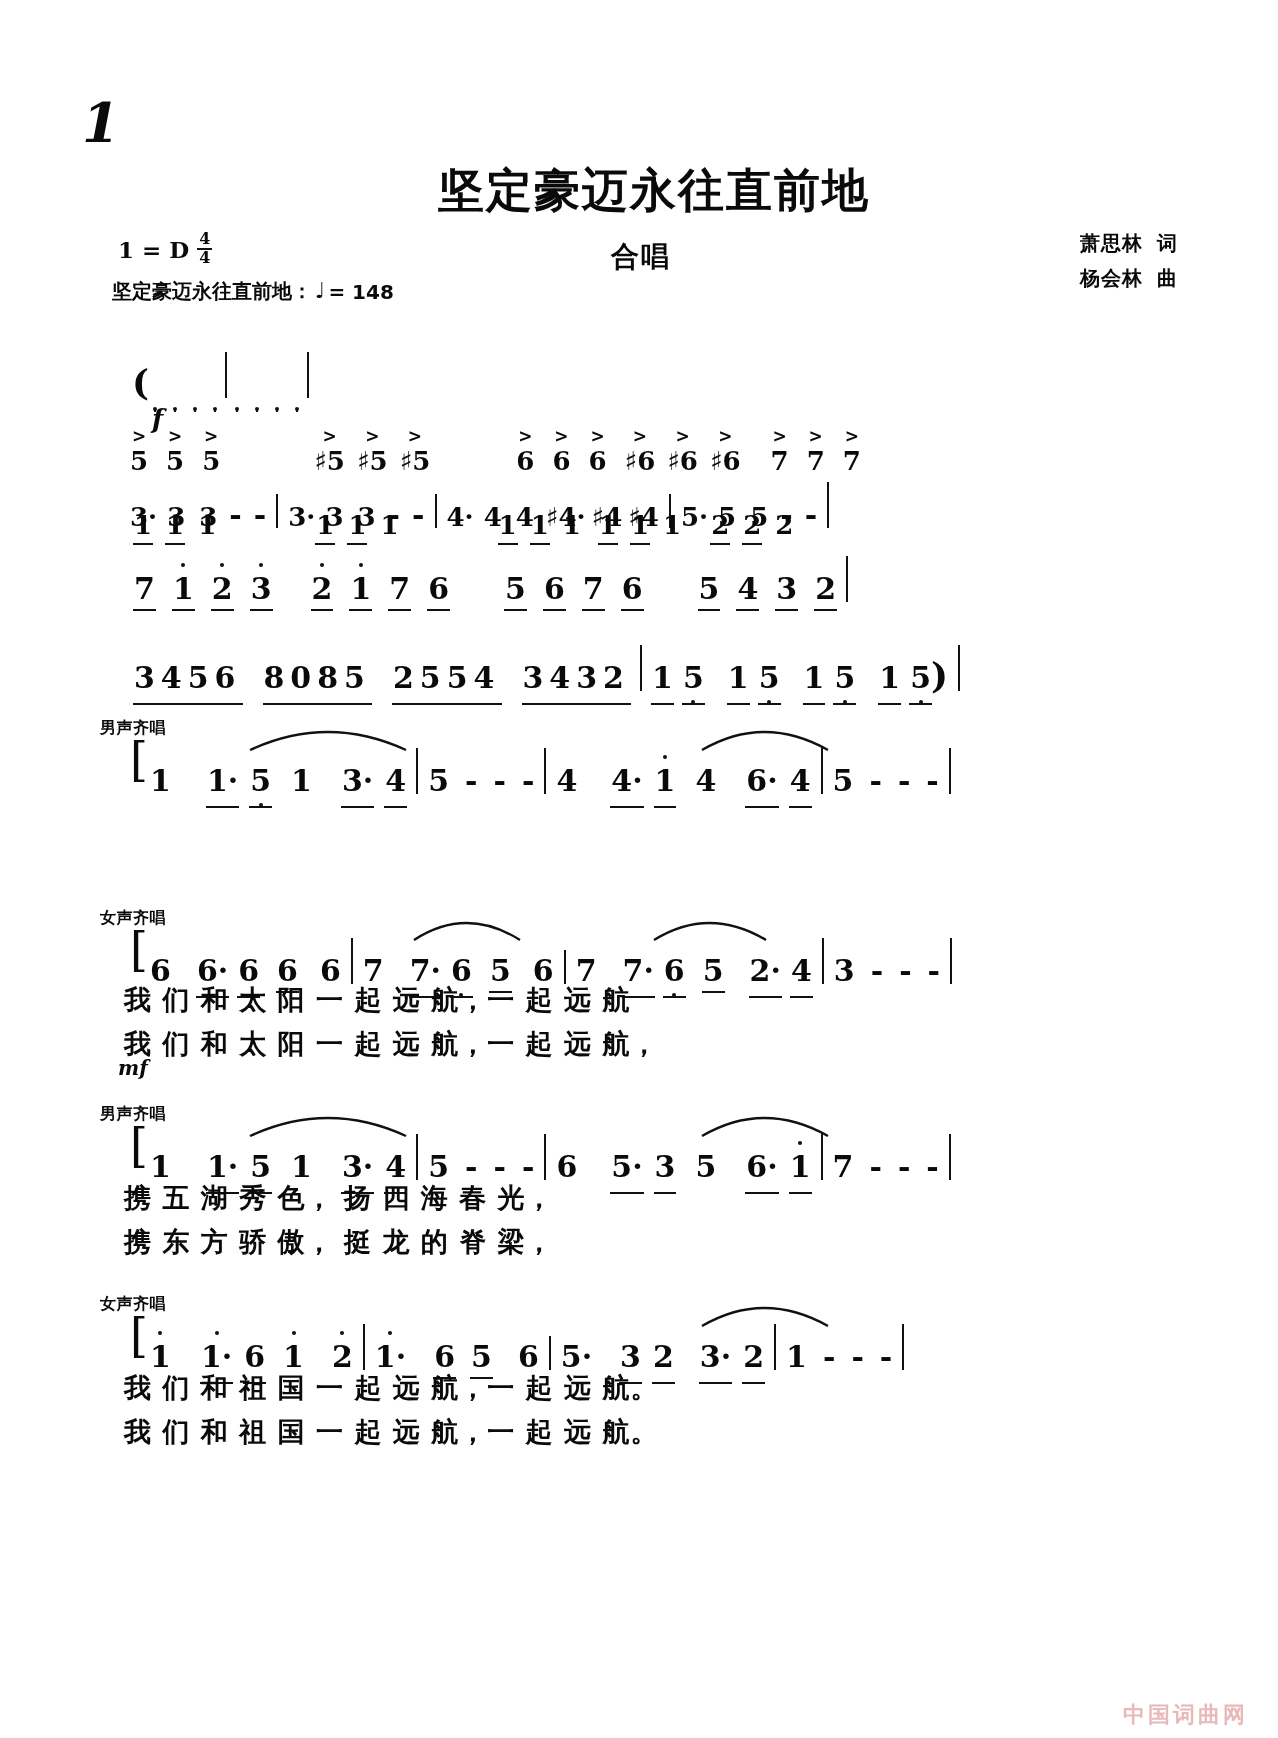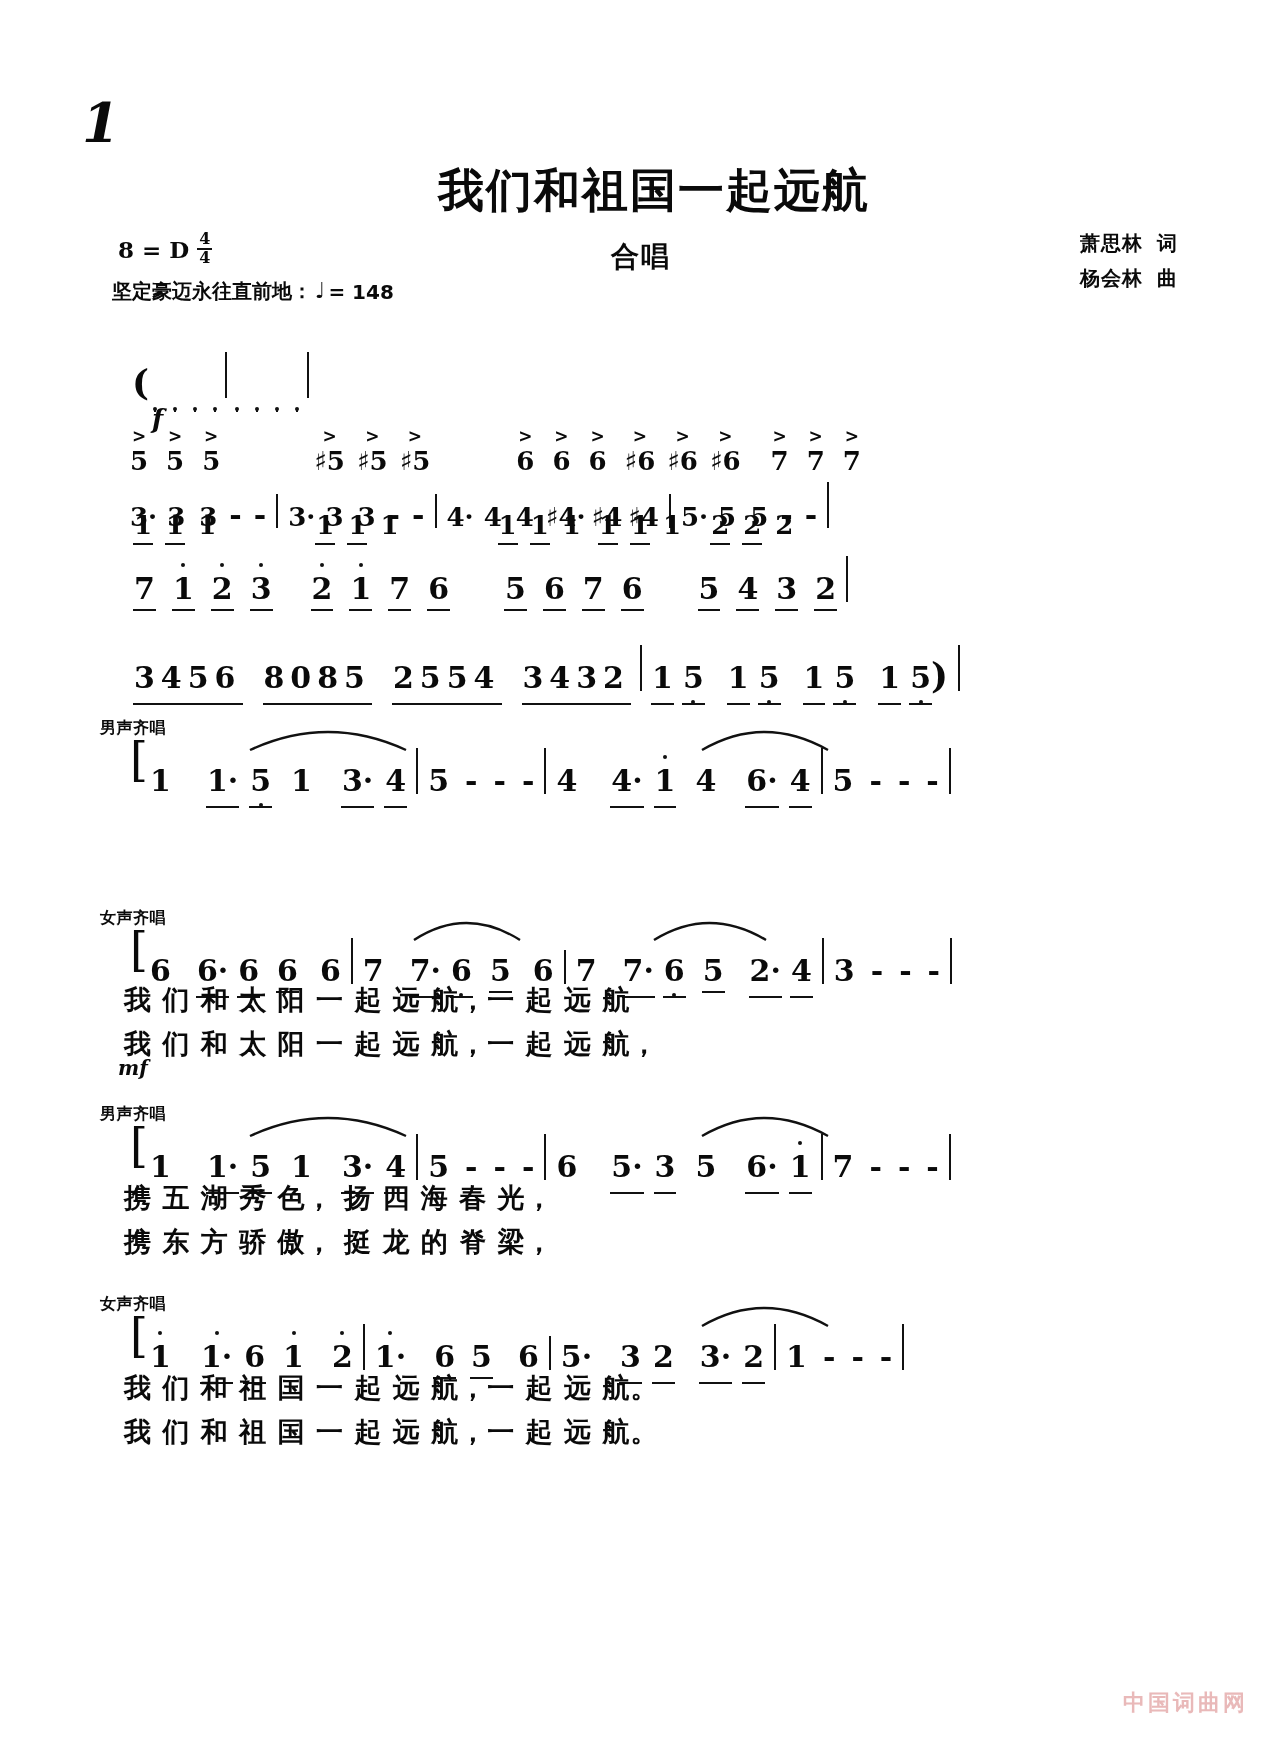--- a/index.html
+++ b/index.html
@@ -209,39 +209,39 @@
   svg.slur { position: absolute; overflow: visible; }
   .paren {
     font-size: 36px;
     line-height: 1;
     font-family: "DejaVu Serif", serif;
     font-weight: bold;
   }
   .watermark {
     position: absolute;
     right: 30px;
-    bottom: 20px;
+    bottom: 8px;
     font-size: 22px;
     font-weight: bold;
     color: #e9b9b9;
     letter-spacing: 3px;
   }
 </style>
 </head>
 <body>
 
 <div class="page">
 
   <div class="page-number">1</div>
 
-  <div class="song-title">我们和祖国一起远航</div>
+  <div class="song-title">坚定豪迈永往直前地</div>
   <div class="song-subtitle">合唱</div>
 
   <div class="key-sig">
-    <span>8 = D</span>
+    <span>1 = D</span>
     <span class="meter">
       <span class="num">4</span>
       <span class="den">4</span>
     </span>
   </div>
 
   <div class="tempo-line">
     <span>坚定豪迈永往直前地：</span>
     <span class="tempo-note">♩</span>
     <span>= 148</span>

